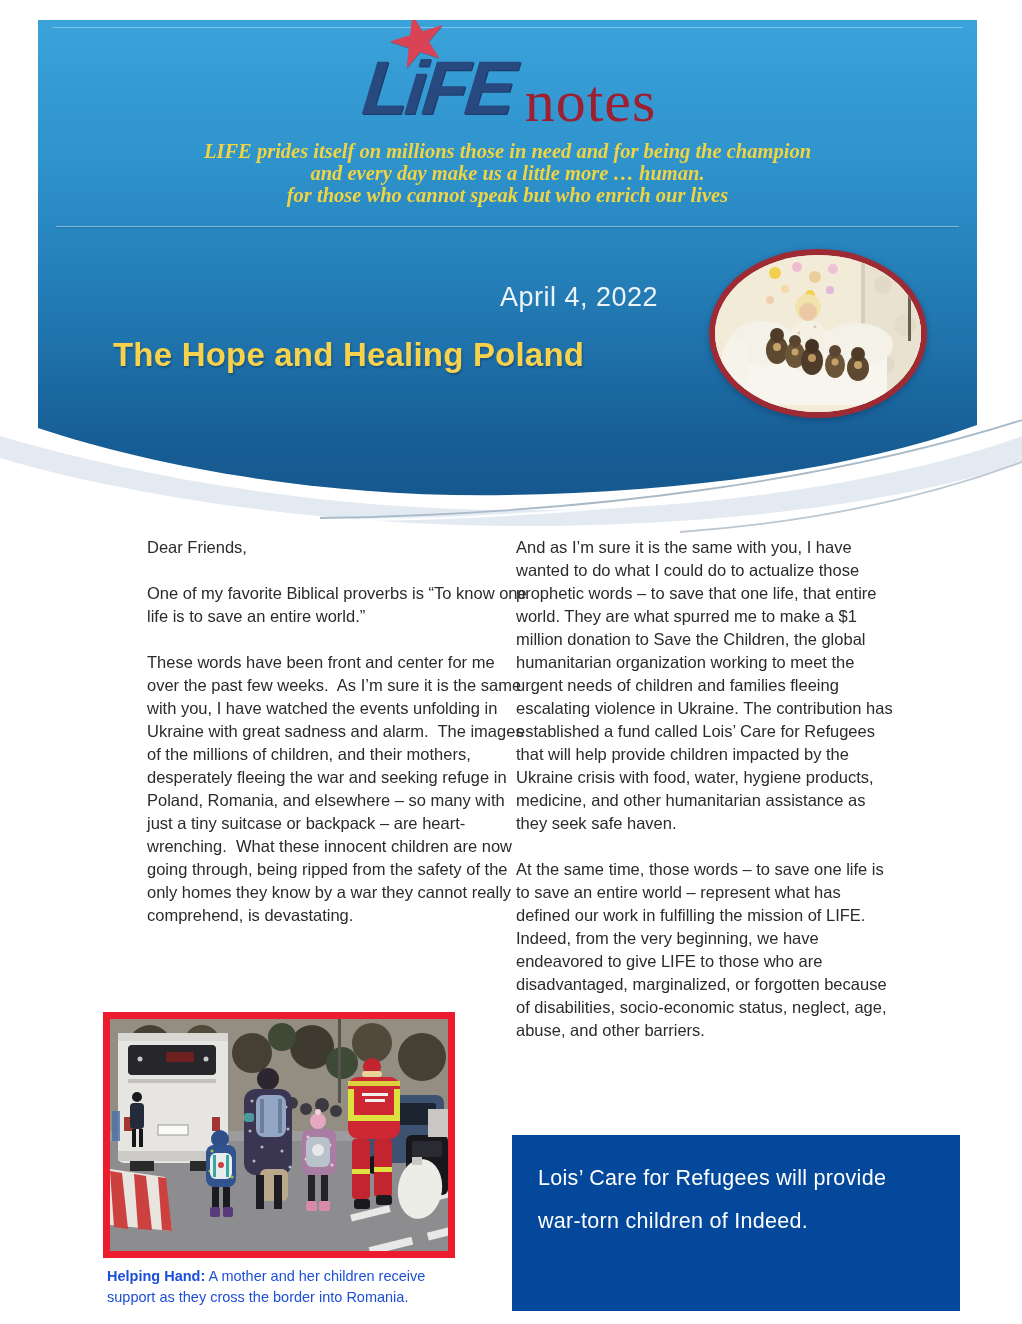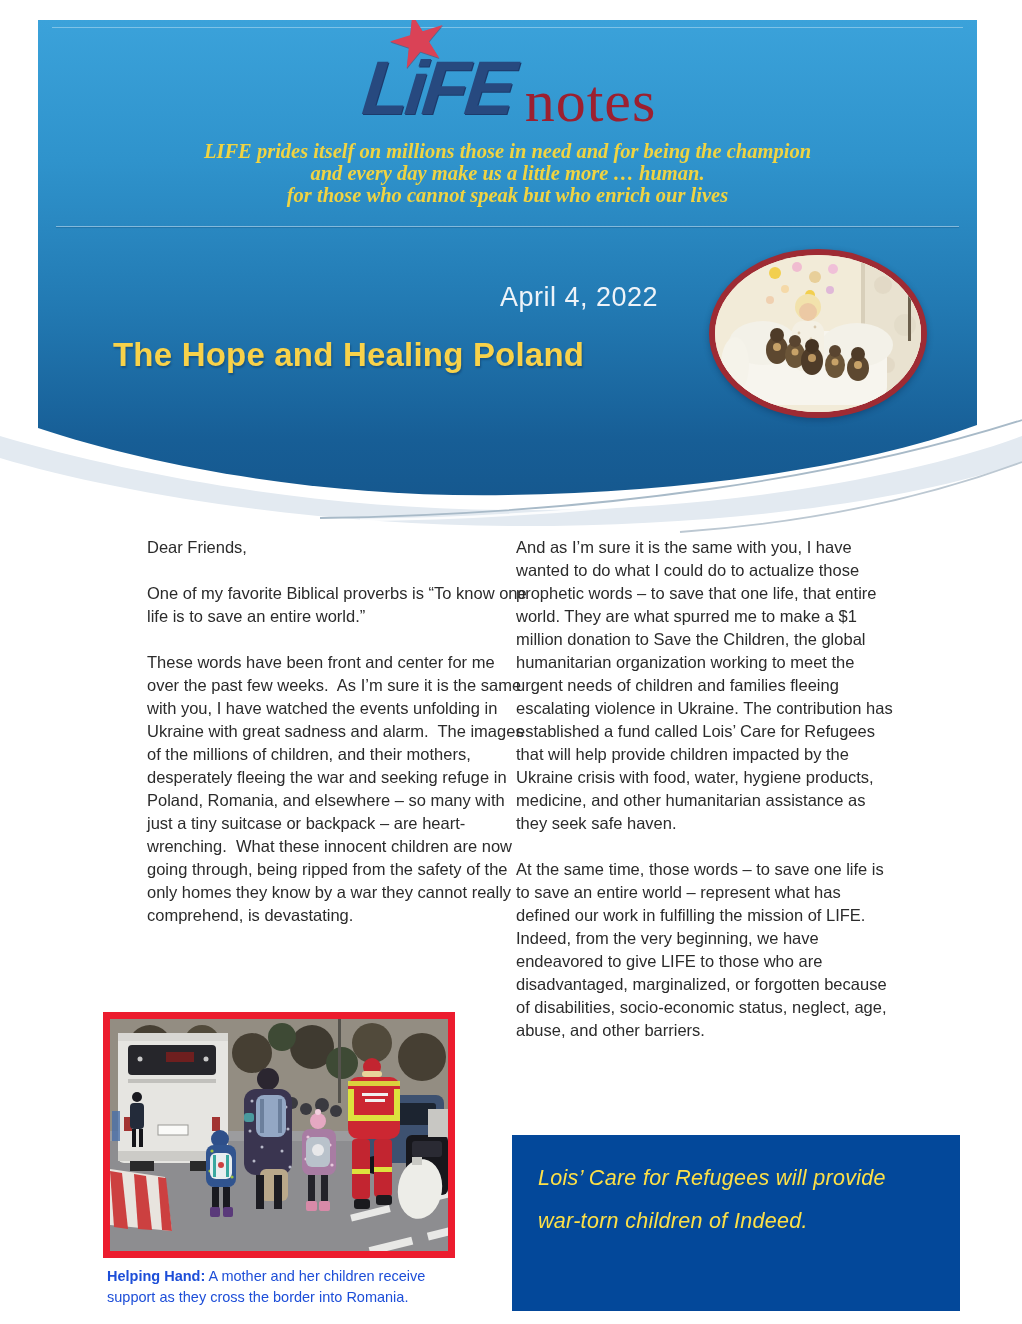--- a/index.html
+++ b/index.html
@@ -71,21 +71,21 @@
   .photo-caption{
     position:absolute;left:107px;top:1266px;width:360px;z-index:3;
     font-size:14.5px;line-height:1.45;color:#1d4ed8;white-space:pre-wrap;
   }
   .photo-caption b{font-weight:bold;}
   .callout{
     position:absolute;left:512px;top:1135px;width:448px;height:176px;z-index:3;
     background:#03489a;box-sizing:border-box;padding:22px 20px 0 26px;
   }
   .callout-line{
-    font-style:italic;font-size:21.5px;line-height:43px;color:#fde047;letter-spacing:.3px;
+    font-size:21.5px;line-height:43px;color:#ffffff;letter-spacing:.3px;
   }
 </style>
 </head>
 <body>
 
 <div class="page">
 
   <svg class="wave-fill-svg" viewBox="0 0 1022 120" preserveAspectRatio="none">
     <path d="M0,16 C150,60 340,92 540,90 C740,88 920,54 1022,16 L1022,42 C920,78 740,106 520,106 C320,106 120,74 0,38 Z" fill="#e3eaf1"></path>
   </svg>

